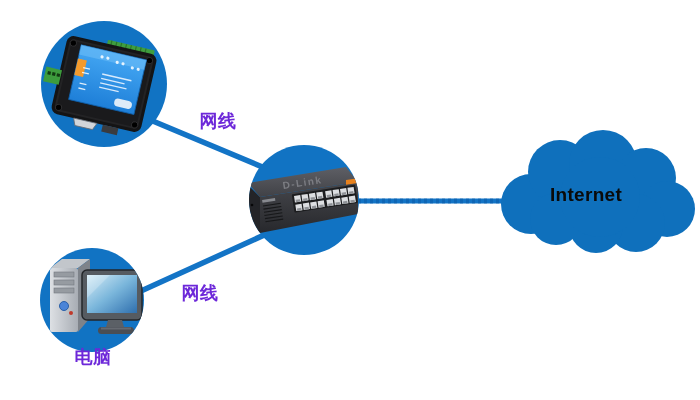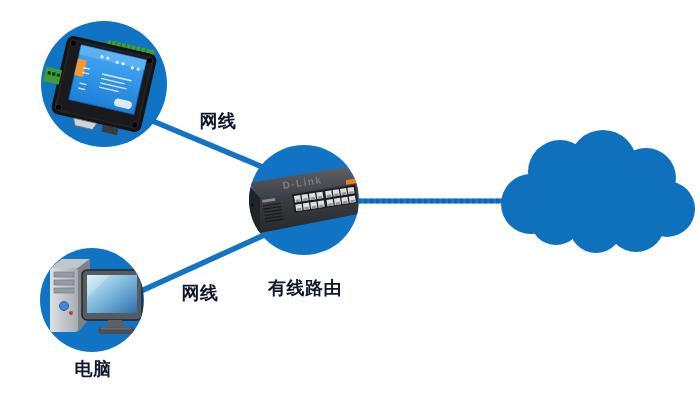--- a/index.html
+++ b/index.html
@@ -3,21 +3,21 @@
 <meta charset="utf-8">
 <style>
   html,body{margin:0;padding:0;background:#fff;}
   .stage{
     position:relative;width:700px;height:400px;background:#ffffff;
     overflow:hidden;font-family:"Liberation Sans",sans-serif;
   }
   .stage svg{position:absolute;left:0;top:0;}
   .lbl{
     position:absolute;transform:translateX(-50%);
-    font-size:18px;font-weight:700;color:#0f172a;
+    font-size:18px;font-weight:700;color:#6d28d9;
     white-space:nowrap;letter-spacing:0.5px;
   }
   .lbl-internet{font-size:19px;letter-spacing:0.3px;}
 </style>
 </head>
 <body>
 
 <div class="stage">
   <svg width="700" height="400" viewBox="0 0 700 400">
     <defs>
@@ -209,15 +209,15 @@
       <circle cx="667" cy="209" r="28"></circle>
       <circle cx="636" cy="223" r="29"></circle>
       <circle cx="596" cy="226" r="27"></circle>
       <circle cx="556" cy="219" r="26"></circle>
       <circle cx="600" cy="197" r="40"></circle>
     </g>
   </svg>
 
   <div class="lbl" style="left:218px;top:109px;">网线</div>
   <div class="lbl" style="left:200px;top:281px;">网线</div>
-  <div class="lbl" style="left:305px;top:276px;">有线路由</div>
-  <div class="lbl" style="left:93px;top:357px;">电脑</div>
+  <div class="lbl" style="left:93px;top:345px;">电脑</div>
+  <div class="lbl lbl-internet" style="left:586px;top:184px;color:#0a0a0a;">Internet</div>
 </div>
 
 </body></html>

